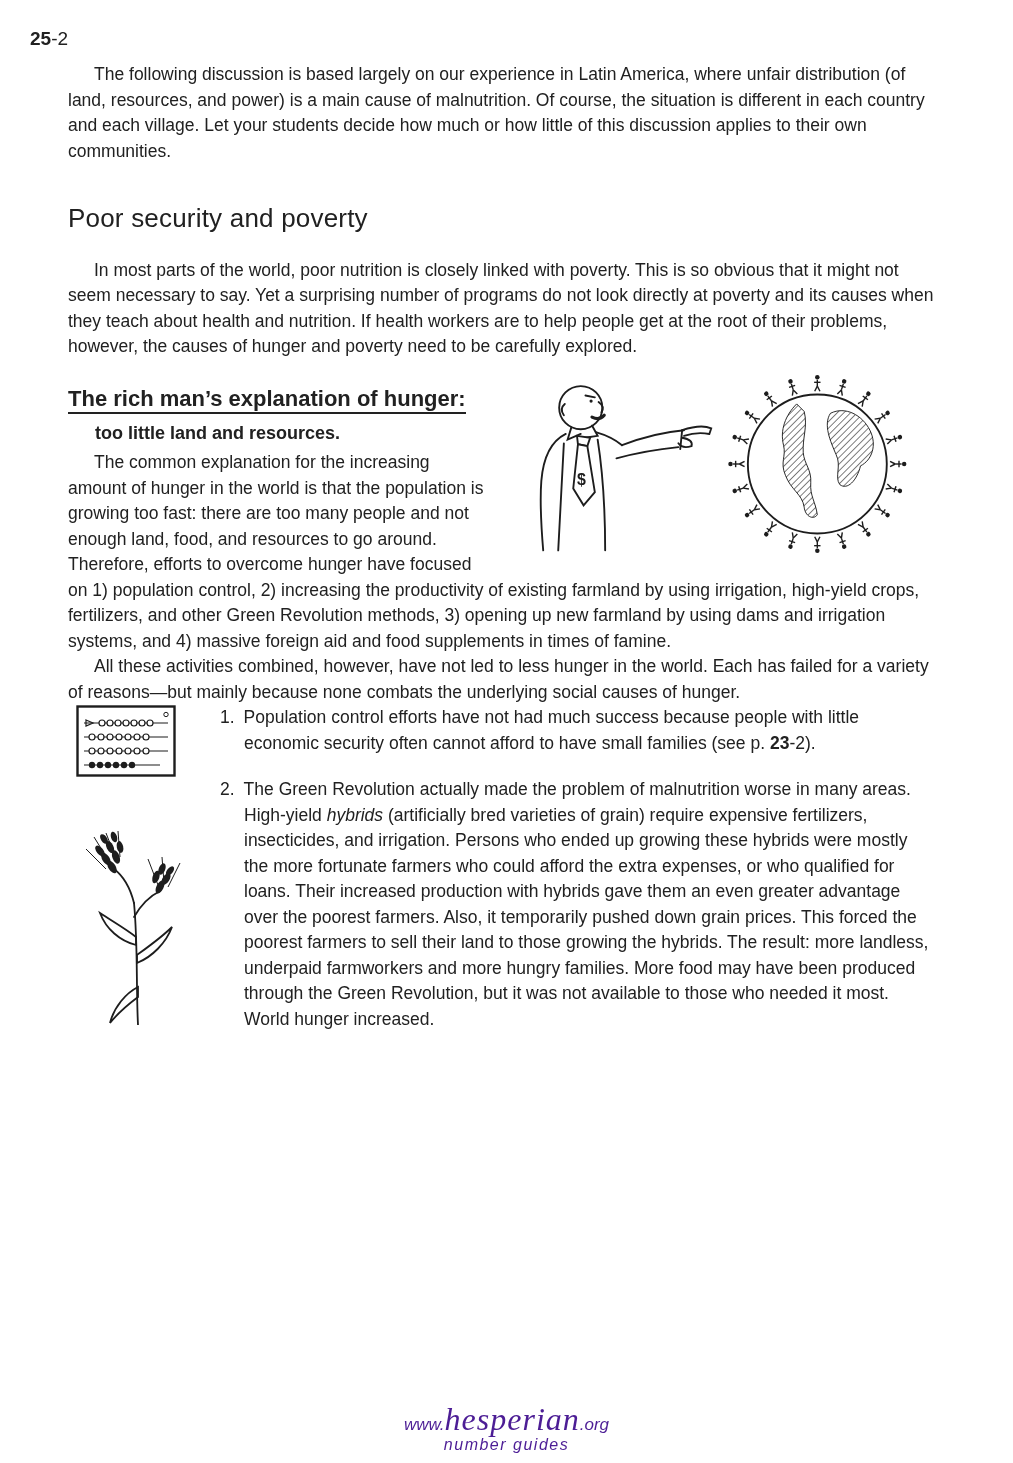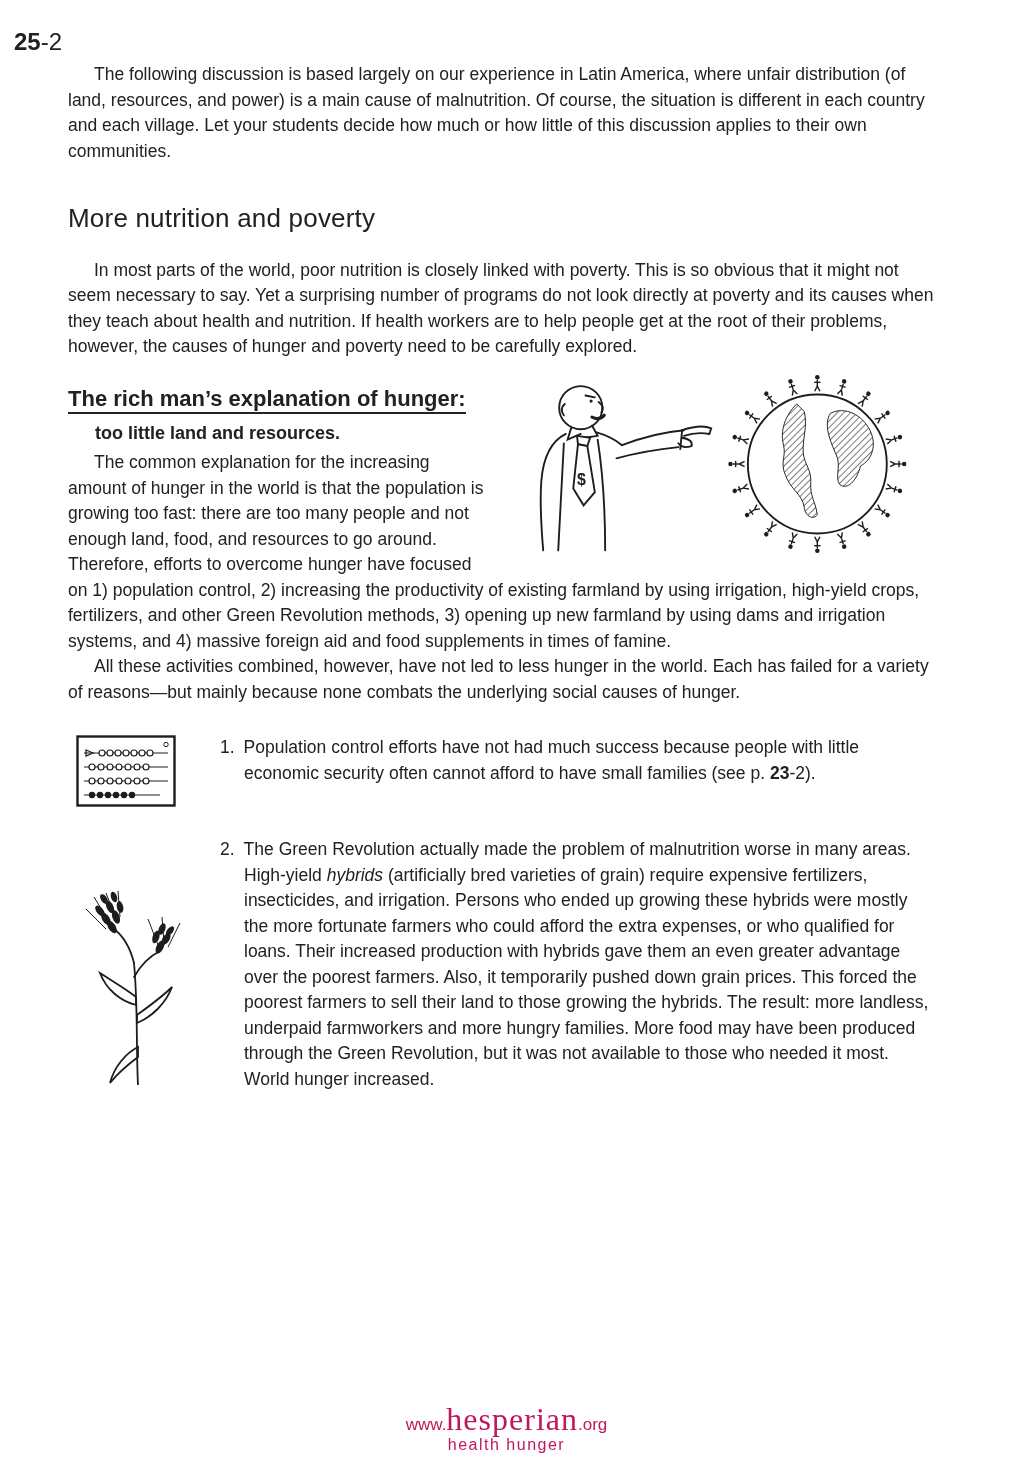--- a/index.html
+++ b/index.html
@@ -6,62 +6,62 @@
   html,body { background:#d9d9d9; }
   .page {
     position:relative;
     width:1013px; height:1463px;
     margin:0 auto;
     background:#ffffff;
     font-family:"Liberation Sans", sans-serif;
     color:#212121;
     overflow:hidden;
   }
-  .pagenum { position:absolute; left:14px; top:28px; font-size:24px; }
+  .pagenum { position:absolute; left:30px; top:28px; font-size:19px; }
   .pagenum .pn-bold { font-weight:bold; }
   .content { position:absolute; left:68px; top:62px; width:866px; font-size:17.5px; line-height:25.5px; }
   p.body { text-indent:26px; }
   .section-title { font-size:26px; font-weight:normal; letter-spacing:.2px; margin:42px 0 26px; }
   .richman { margin-top:26px; }
   .richman-illo { float:right; width:438px; height:184px; margin:-14px 0 4px 10px; }
   .richman-illo svg { width:100%; height:100%; }
   .rm-heading { display:inline-block; font-weight:bold; font-size:22px; border-bottom:2px solid #222; padding-bottom:1px; margin-bottom:7px; }
   .rm-sub { font-weight:bold; font-size:18px; line-height:25px; margin-left:27px; }
   .rm-para { margin-top:4px; text-indent:26px; }
   .clear { clear:both; }
   .combined { text-indent:26px; }
-  .list-item { display:flex; margin-top:30px; }
+  .list-item { display:flex; }
   .icon-col { flex:0 0 152px; padding-left:8px; }
   .abacus-icon svg { width:100px; height:72px; }
   .plant-icon { margin-top:48px; }
   .plant-icon svg { width:122px; height:200px; }
   .item-text { flex:1; padding-left:24px; text-indent:-24px; padding-right:2px; }
   .num { padding-right:9px; }
   .bold { font-weight:bold; }
   .hyb { font-weight:normal; font-style:italic; }
-  .watermark { position:absolute; left:0; right:0; bottom:10px; text-align:center; color:#be185d; line-height:1; }
+  .watermark { position:absolute; left:0; right:0; bottom:10px; text-align:center; color:#4c1d95; line-height:1;font-style:italic; }
   .wm-line1 { font-size:17px; }
   .wm-name { font-family:"Liberation Serif", serif; font-size:32px; letter-spacing:1px; }
   .wm-line2 { font-size:16px; letter-spacing:1.5px; margin-top:2px; }
   svg { display:block; }
 </style>
 </head>
 <body>
 
 <div class="page">
 
   <div class="pagenum">
     <span class="pn-bold">25</span><span>-2</span>
   </div>
 
   <div class="content">
 
     <p class="body">The following discussion is based largely on our experience in Latin America, where unfair distribution (of land, resources, and power) is a main cause of malnutrition. Of course, the situation is different in each country and each village. Let your students decide how much or how little of this discussion applies to their own communities.</p>
 
-    <h2 class="section-title">More nutrition and poverty</h2>
+    <h2 class="section-title">Poor security and poverty</h2>
 
     <p class="body">In most parts of the world, poor nutrition is closely linked with poverty. This is so obvious that it might not seem necessary to say. Yet a surprising number of programs do not look directly at poverty and its causes when they teach about health and nutrition. If health workers are to help people get at the root of their problems, however, the causes of hunger and poverty need to be carefully explored.</p>
 
     <div class="richman">
       <div class="richman-illo">
         <svg viewBox="0 0 446 196" preserveAspectRatio="xMidYMid meet">
           <defs>
             <pattern id="hatch" width="5" height="5" patternUnits="userSpaceOnUse" patternTransform="rotate(45)">
               <line x1="0" y1="0" x2="0" y2="5" stroke="#2a2a2a" stroke-width="1.3"></line>
             </pattern>
@@ -218,16 +218,16 @@
           </g>
         </svg>
       </div>
       <p class="item-text"><span class="num">2.</span><span>The Green Revolution actually made the problem of malnutrition worse in many areas. High-yield </span><span class="hyb">hybrids</span><span> (artificially bred varieties of grain) require expensive fertilizers, insecticides, and irrigation. Persons who ended up growing these hybrids were mostly the more fortunate farmers who could afford the extra expenses, or who qualified for loans. Their increased production with hybrids gave them an even greater advantage over the poorest farmers. Also, it temporarily pushed down grain prices. This forced the poorest farmers to sell their land to those growing the hybrids. The result: more landless, underpaid farmworkers and more hungry families. More food may have been produced through the Green Revolution, but it was not available to those who needed it most. World hunger increased.</span></p>
     </div>
 
   </div>
 
   <div class="watermark">
     <div class="wm-line1"><span>www.</span><span class="wm-name">hesperian</span><span>.org</span></div>
-    <div class="wm-line2">health hunger</div>
+    <div class="wm-line2">number guides</div>
   </div>
 
 </div>
 
 </body></html>

